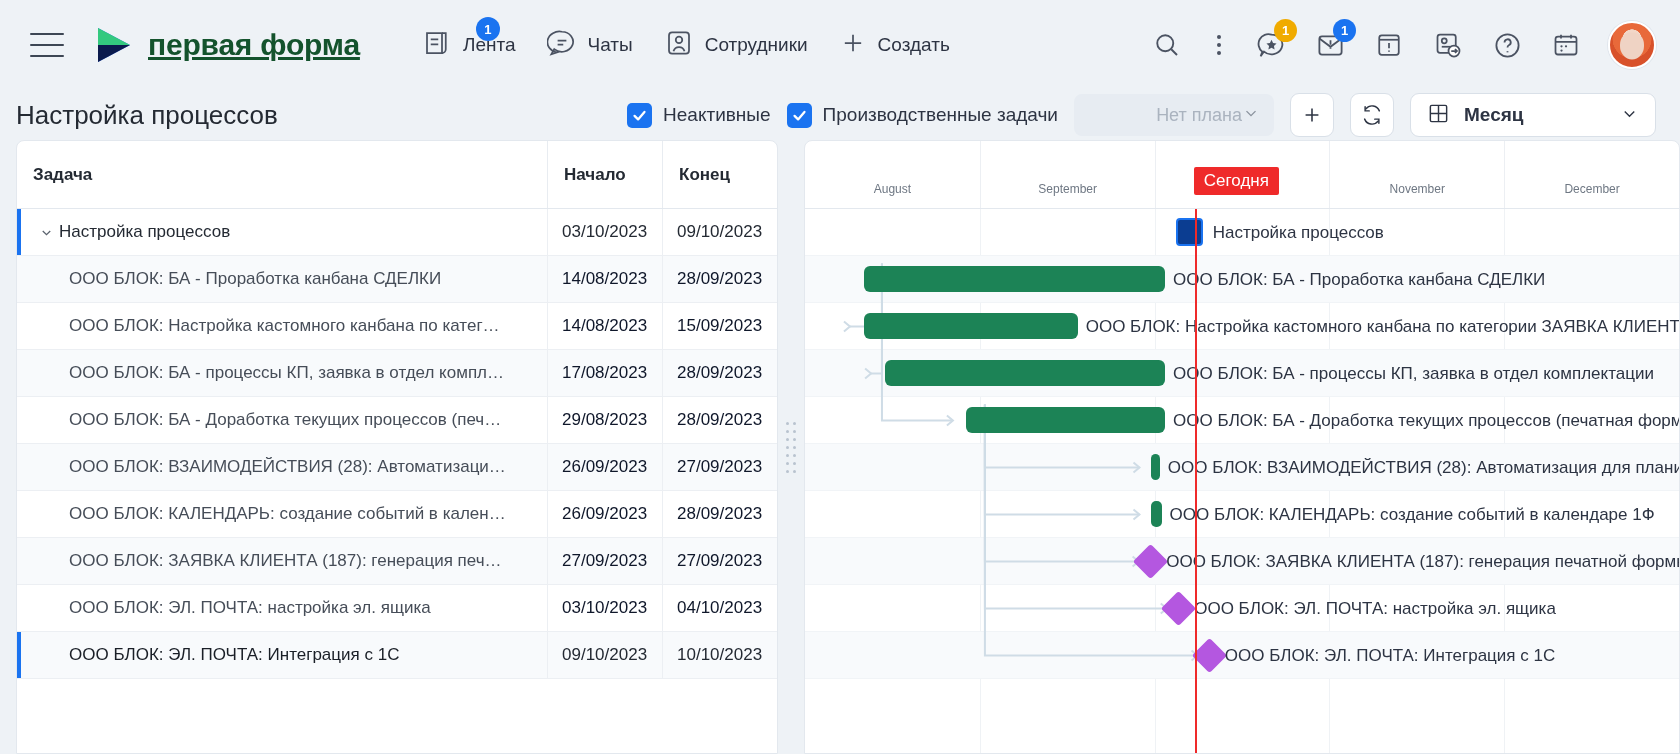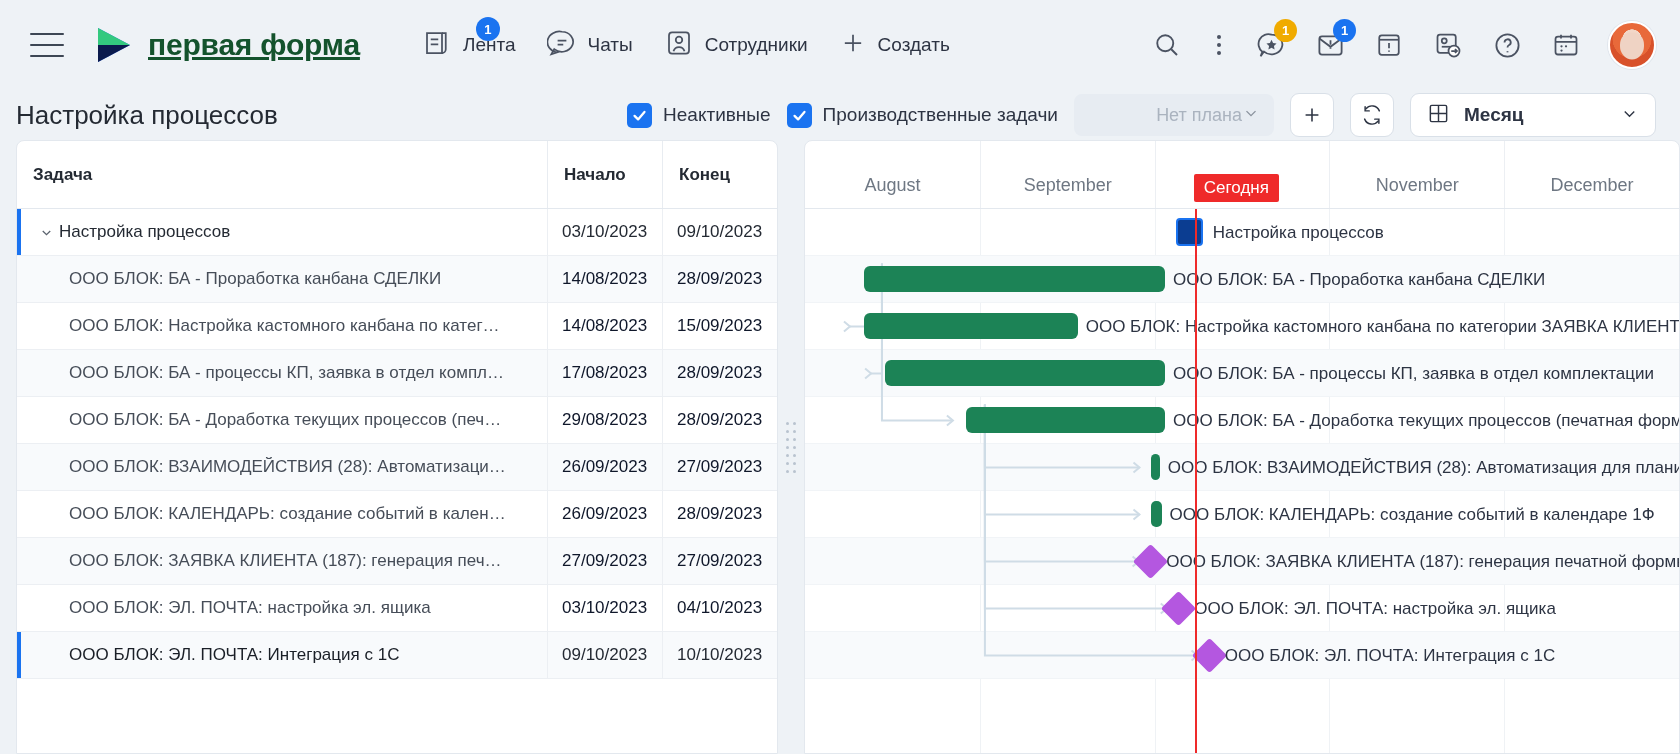--- a/index.html
+++ b/index.html
@@ -139,21 +139,21 @@
   .gantt-panel {
     flex:1; background:#fff; border:1px solid #e3e8ee; border-radius:8px 8px 0 0;
     overflow:hidden; position:relative;
   }
   .gantt-head { height:68px; position:relative; border-bottom:1px solid #e3e8ee; }
   .month-col {
     position:absolute; top:0; bottom:0; border-left:1px solid #eceff3;
     display:flex; align-items:flex-end; justify-content:center; padding-bottom:12px;
   }
   .month-col:first-child { border-left:none; }
-  .month-col .mlbl { font-size:18px; color:#6e7783; }
+  .month-col .mlbl { font-size:12px; color:#6e7783; }
 
   .gantt-body { position:absolute; top:68px; left:0; right:0; bottom:0; }
   .vline { position:absolute; top:0; bottom:0; width:1px; background:#eff2f5; }
   .grow-bg { position:absolute; left:0; right:0; height:47px; border-bottom:1px solid #f1f4f7; }
   .grow-bg.alt { background:#f8fafc; }
 
   .today-line { position:absolute; top:0; bottom:0; width:2px; background:#ef2a2a; z-index:6; }
   .today-flag {
     position:absolute; height:28px; border-radius:2px; background:#ef2a2a; color:#fff;
     display:flex; align-items:center; justify-content:center; padding:0 10px;
@@ -521,21 +521,21 @@
         </div>
         <div class="month-col" style="left: 40%; width: 20%;">
           <span class="mlbl">October</span>
         </div>
         <div class="month-col" style="left: 60%; width: 20%;">
           <span class="mlbl">November</span>
         </div>
         <div class="month-col" style="left: 80%; width: 20%;">
           <span class="mlbl">December</span>
         </div>
-        <div class="today-flag" style="left: calc(44.6% - 1px); top: 33px;">Сегодня</div>
+        <div class="today-flag" style="left: calc(44.6% - 1px); top: 26px;">Сегодня</div>
       </div>
     <div class="gantt-body" id="gantt-body">
         <div class="vline" style="left: 20%;"></div>
         <div class="vline" style="left: 40%;"></div>
         <div class="vline" style="left: 60%;"></div>
         <div class="vline" style="left: 80%;"></div>
         <div class="grow-bg" style="top: 0px;"></div>
         <div class="grow-bg alt" style="top: 47px;"></div>
         <div class="grow-bg" style="top: 94px;"></div>
         <div class="grow-bg alt" style="top: 141px;"></div>

